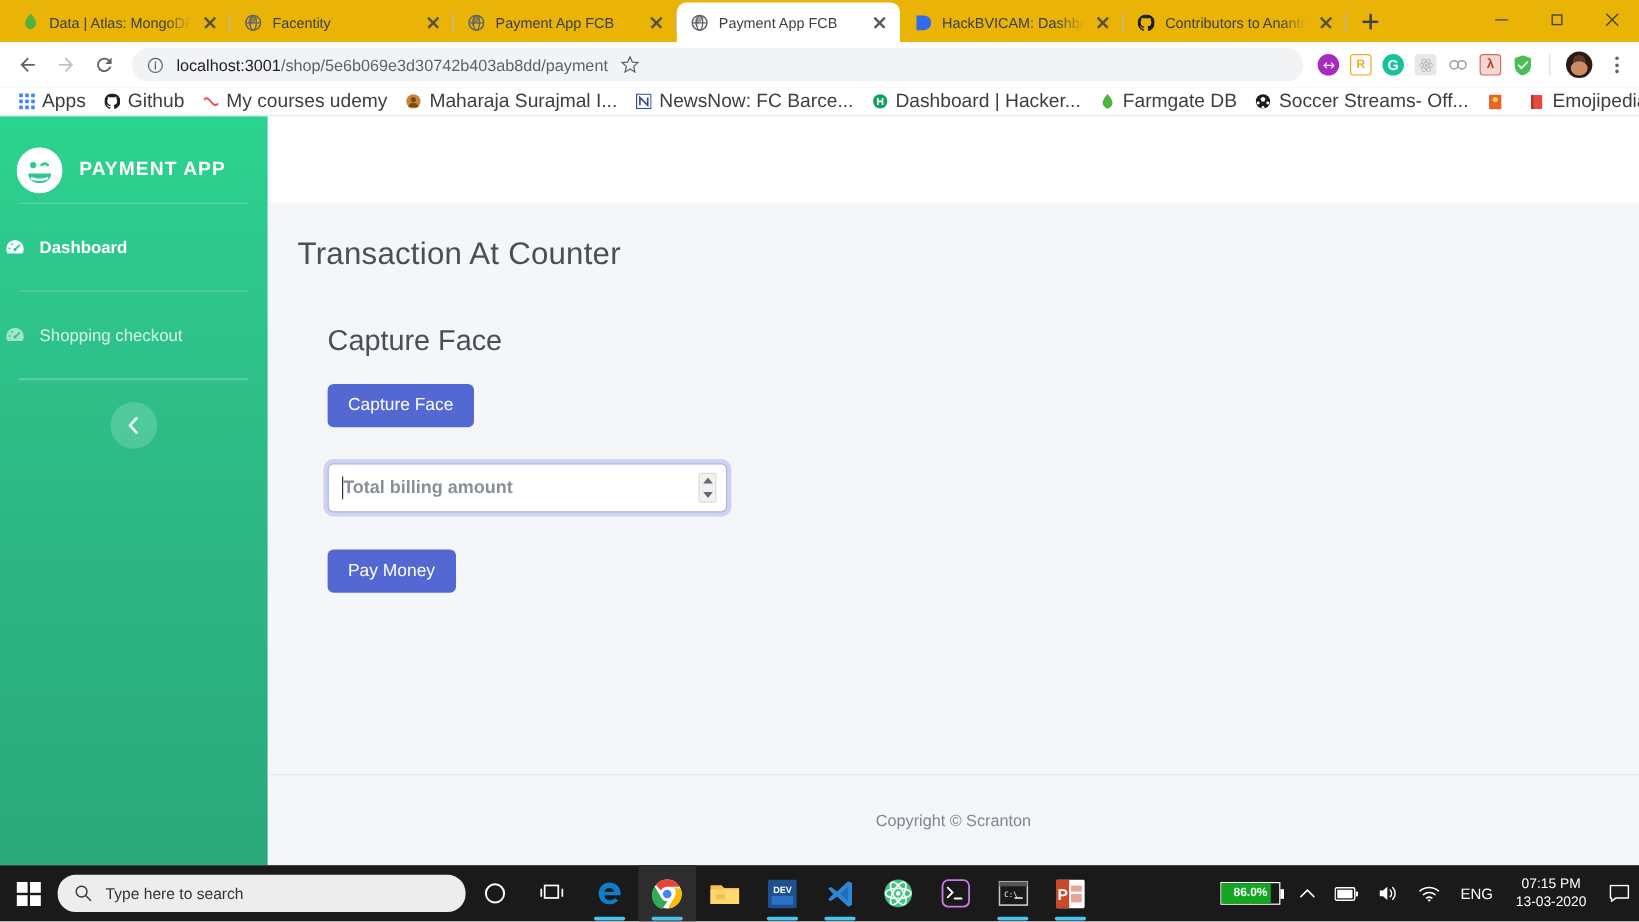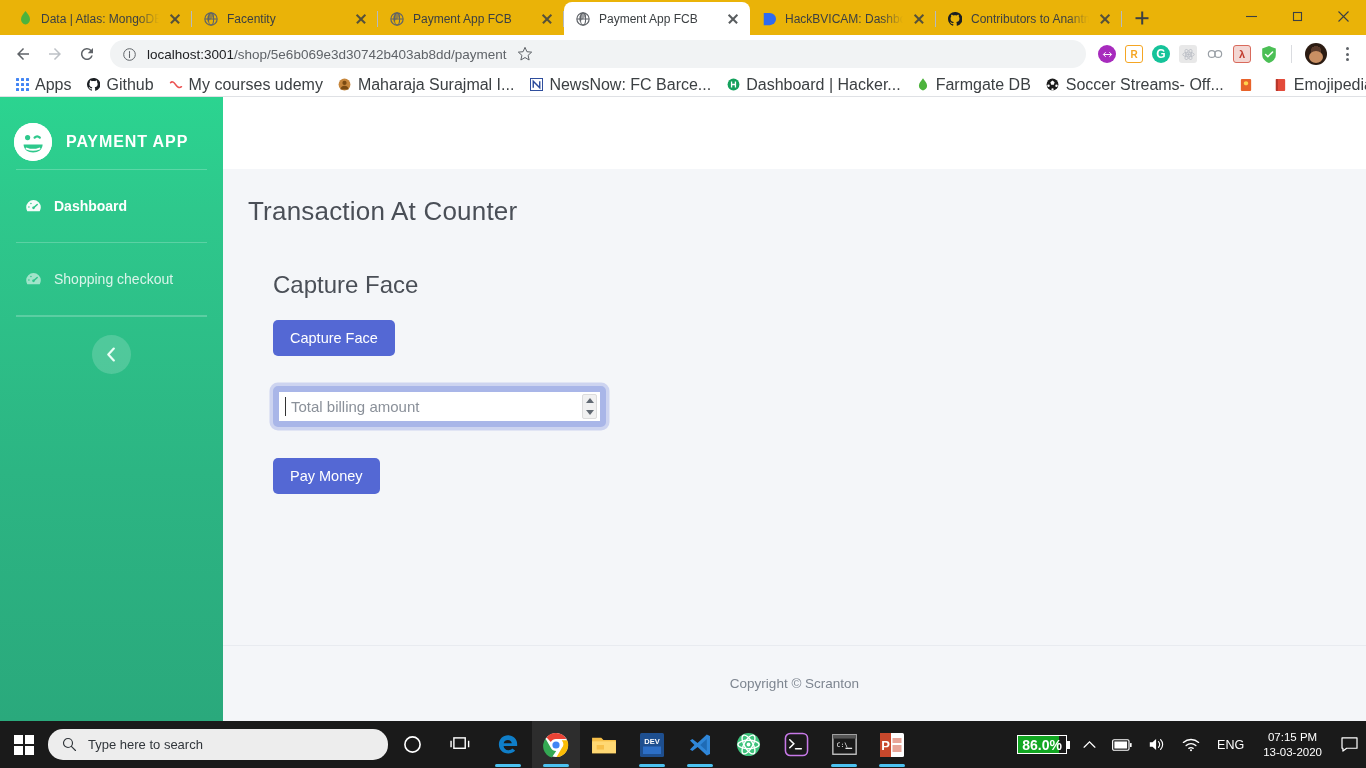--- a/index.html
+++ b/index.html
@@ -91,21 +91,21 @@
   
   .sidebar {
     width: 223px; flex: none;
     background: linear-gradient(180deg, #2bd490 0%, #2ec88c 18%, #2cb583 60%, #2aa97c 100%);
     position: relative; color: #fff;
   }
   .brand { display: flex; align-items: center; gap: 14px; padding: 18px 0 0 14px; height: 72px; }
   .brand-logo { width: 38px; height: 38px; border-radius: 50%; background: #fff; position: relative; flex: none; }
   .brand-name { font-size: 16px; font-weight: 700; letter-spacing: .9px; }
   .nav-sep { height: 1px; background: rgba(255,255,255,.22); margin: 0 16px; }
-  .nav-item { display: flex; align-items: center; gap: 12px; height: 72px; padding-left: 25px; font-size: 14px; }
+  .nav-item { display: flex; align-items: center; gap: 12px; height: 72px; padding-left: 4px; font-size: 14px; }
   .nav-item.active { font-weight: 700; color: #fff; }
   .nav-item.dim { color: rgba(255,255,255,.82); }
   .nav-ico { width: 17px; height: 17px; flex: none; opacity: .95; }
   .nav-item.dim .nav-ico { opacity: .55; }
   .collapse-btn {
     width: 39px; height: 39px; border-radius: 50%; background: rgba(255,255,255,.17);
     margin: 18px auto 0; display: flex; align-items: center; justify-content: center;
   }
 
   
@@ -114,22 +114,22 @@
   .content { flex: 1; padding: 27px 0 0 25px; }
   .page-title { font-size: 26px; font-weight: 400; color: #4a4f57; letter-spacing: .2px; }
   .card { padding: 44px 0 0 25px; }
   .section-title { font-size: 24px; font-weight: 400; color: #4a4f57; margin-bottom: 21px; }
   .btn {
     background: #5468d4; color: #fff; border: none; border-radius: 5px;
     font-size: 14.5px; padding: 10px 17px; font-family: inherit; cursor: pointer; display: inline-block;
   }
   .field-wrap { margin-top: 30px; width: 333px; position: relative; }
   .field {
-    width: 333px; height: 41px; border: 6px solid #1d4ed8; border-radius: 5px; background: #fff;
-    font-size: 15px; font-family: inherit; color: #495057; padding: 0 12px;
+    width: 333px; height: 41px; border: 1px solid #1d4ed8; border-radius: 5px; background: #fff;
+    font-size: 15px; font-family: inherit; color: #495057; padding: 0 12px; font-weight: bold;
   }
   .field::placeholder { color: #8a9099; }
   .field.focused {
     border-color: #a9b6e8; outline: none;
     box-shadow: 0 0 0 3.5px rgba(84,104,212,.24);
   }
   .spinner {
     position: absolute; right: 9px; top: 8px; width: 15px; height: 25px;
     background: #f1f1f1; border: 1px solid #dcdcdc; border-radius: 2px;
     display: flex; flex-direction: column; align-items: center; justify-content: space-around;
@@ -154,21 +154,21 @@
   .tb-icons { display: flex; align-items: center; }
   .tb-ico { width: 48px; height: 47px; display: flex; align-items: center; justify-content: center; position: relative; }
   .tb-ico.running::after { content:""; position:absolute; bottom:1px; left:11px; width:26px; height:3px; background:#4cc2f1; border-radius:2px; }
   .tb-ico.active { background: #2d2d2d; }
   .tray { position: absolute; right: 0; display: flex; align-items: center; height: 47px; gap: 0; }
   .tray-item { padding: 0 8px; display: flex; align-items: center; height: 47px; }
   .battery-badge {
     border: 1px solid #fff; width: 50px; height: 19px; position: relative; display: flex; align-items: center;
   }
   .battery-badge .fill { position: absolute; left: 0; top: 0; bottom: 0; background: #12a622; }
-  .battery-badge .pct { position: relative; color: #fff; font-size: 14px; width: 100%; text-align: center; font-weight: 600; }
+  .battery-badge .pct { position: relative; color: #fff; font-size: 10px; width: 100%; text-align: center; font-weight: 600; }
   .battery-badge::after { content: ""; position: absolute; right: -4px; top: 5px; width: 3px; height: 8px; background: #fff; }
   .clock { color: #fff; font-size: 11.5px; line-height: 15px; text-align: center; padding: 0 10px; }
   .lang { color: #fff; font-size: 12.5px; padding: 0 9px; }
   .notif { width: 34px; height: 47px; display: flex; align-items: center; justify-content: center; }
 </style>
 </head>
 <body>
 
 <div class="browser">
 

